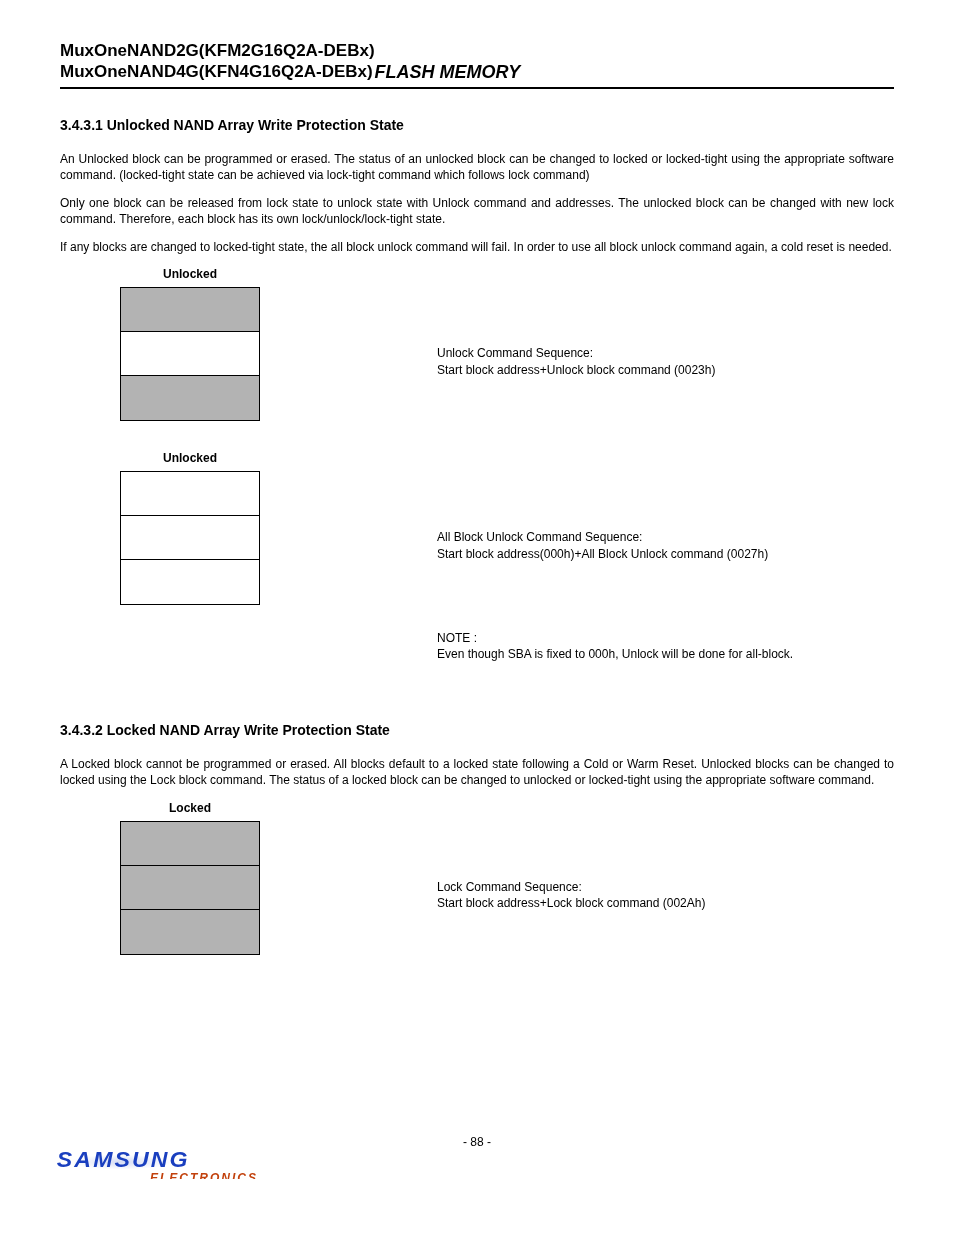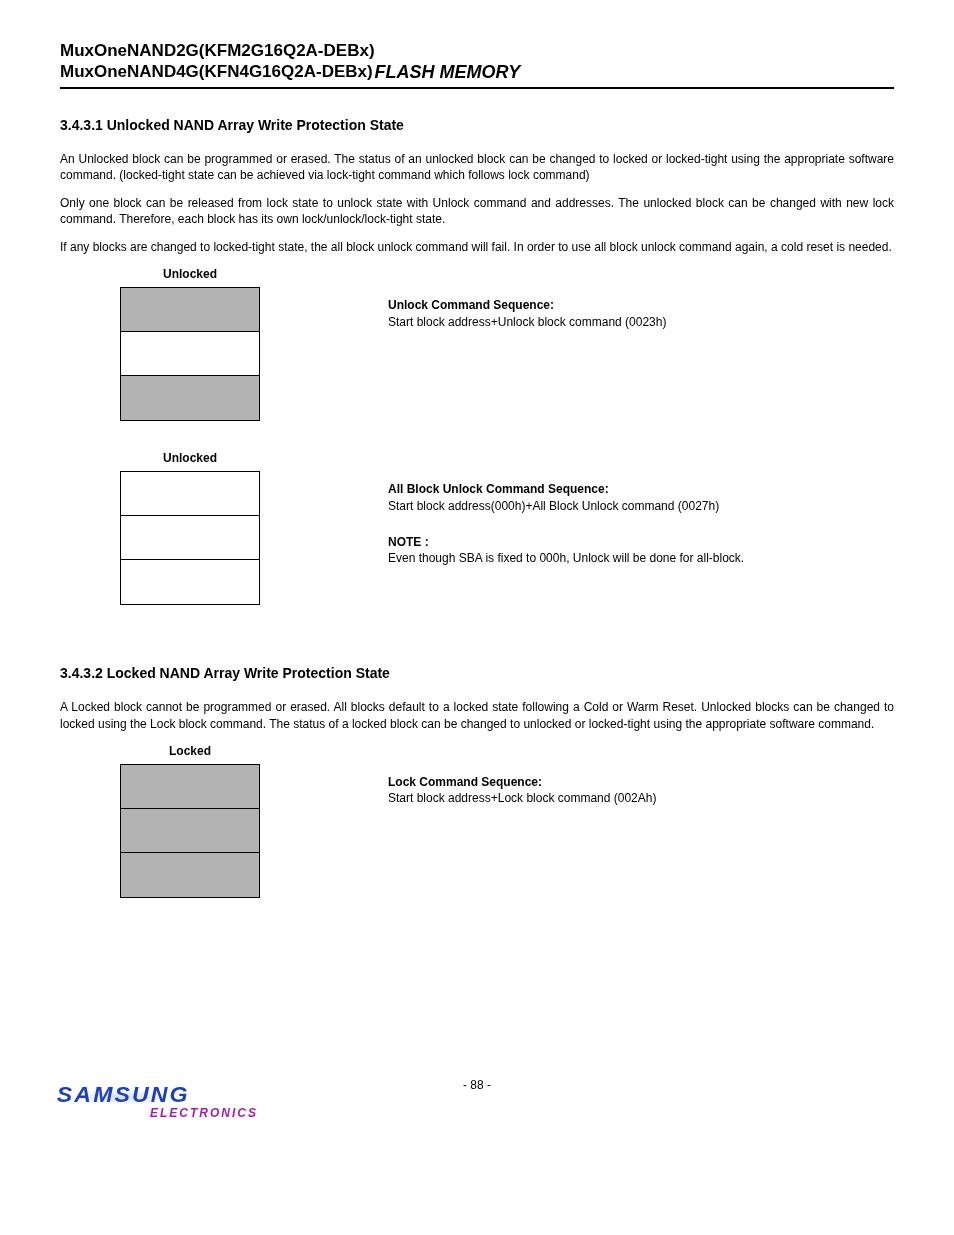--- a/index.html
+++ b/index.html
@@ -38,21 +38,21 @@
     .para {
       font-size: 12px;
       line-height: 1.35;
       margin-bottom: 12px;
       text-align: justify;
     }
     .figure-block {
       display: flex;
       align-items: flex-start;
       margin: 10px 0 30px 0;
-      gap: 68px;
+      gap: 117px;
     }
     .diagram-col {
       width: 260px;
       text-align: center;
     }
     .diagram-label {
       font-weight: bold;
       font-size: 12px;
       margin-bottom: 6px;
     }
@@ -67,37 +67,37 @@
     }
     .seg:last-child { border-bottom: none; }
     .seg.locked { background: #b3b3b3; }
     .seg.unlocked { background: #fff; }
     .text-col {
       flex: 1;
       font-size: 12px;
       padding-top: 30px;
       line-height: 1.35;
     }
-    .text-col .b { font-weight: bold; }
+    .text-col .b { font-weight: normal; margin-top: 48px; }
     .spacer { height: 20px; }
     .footer {
       margin-top: 180px;
       display: flex;
       justify-content: center;
       align-items: flex-start;
       position: relative;
     }
     .page-num {
       font-size: 12px;
       text-align: center;
     }
     .logo-wrap {
       position: absolute;
       left: 0;
-      top: 4px;
+      top: 12px;
       display: flex;
       flex-direction: column;
       align-items: flex-start;
     }
     .samsung-logo {
       font-family: Arial, sans-serif;
       font-weight: bold;
       font-style: italic;
       font-size: 22px;
       color: #1a3fbf;
@@ -113,21 +113,21 @@
       width: 130px;
       height: 14px;
       background: radial-gradient(ellipse 65px 10px at center, rgba(26,63,191,0.18) 0%, rgba(26,63,191,0) 75%);
       border-radius: 50%;
       z-index: -1;
     }
     .electronics {
       font-weight: bold;
       font-style: italic;
       font-size: 12px;
-      color: #a21caf;
+      color: #c2410c;
       letter-spacing: 2px;
       margin-left: 90px;
       margin-top: -2px;
     }
   </style>
 </head>
 <body>
 
 <div class="header">
   <div class="header-left">

